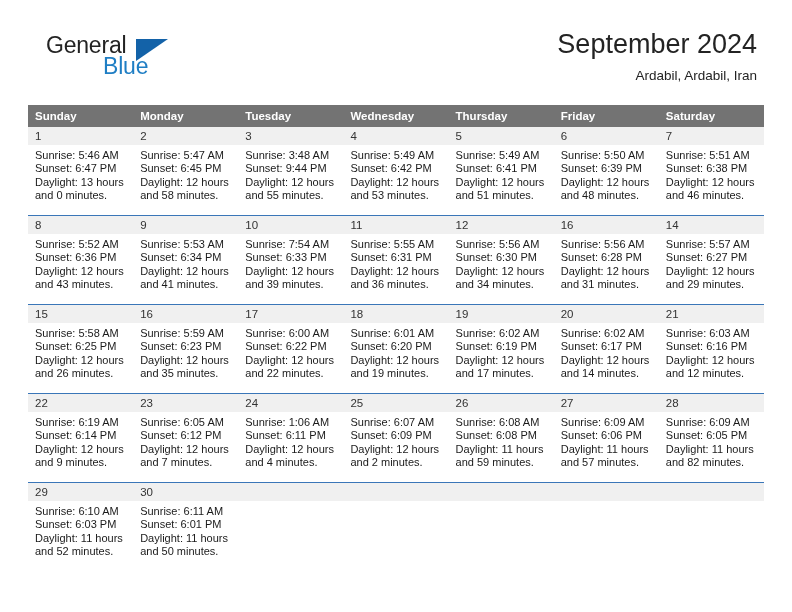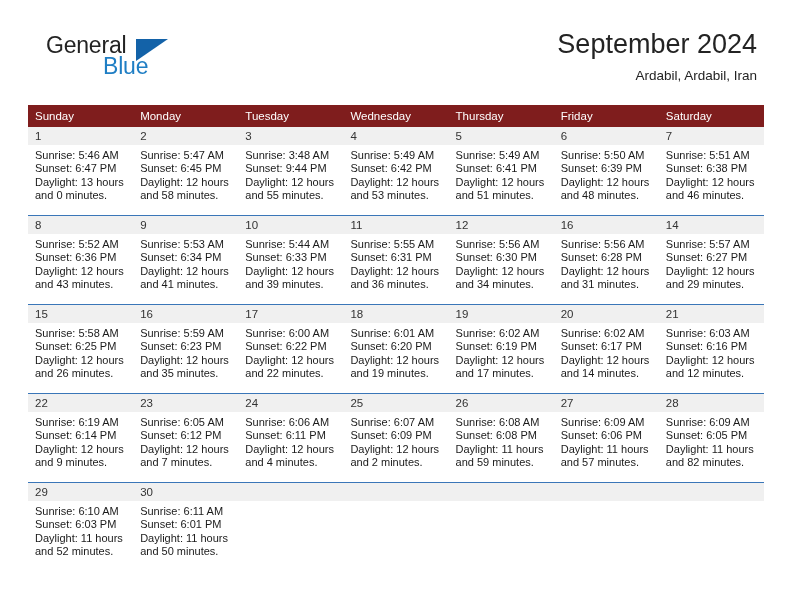--- a/index.html
+++ b/index.html
@@ -89,24 +89,24 @@
   
   .calendar {
     position: absolute;
     left: 28px;
     top: 105px;
     width: 736px;
     border-collapse: collapse;
     table-layout: fixed;
   }
   .calendar th {
-    background: #7f1d1d;
+    background: #737373;
     color: #ffffff;
     font-size: 11.5px;
-    font-weight: normal;
+    font-weight: bold;
     text-align: left;
     padding: 5px 0 5px 7px;
     height: 12px;
     border: none;
   }
   .week-row > td {
     vertical-align: top;
     padding: 0;
     border: none;
     border-top: 1px solid #3a76b8;
@@ -267,21 +267,21 @@
                 <div>Sunrise: 5:53 AM</div>
                 <div>Sunset: 6:34 PM</div>
                 <div class="daylight-line">Daylight: 12 hours and 41 minutes.</div>
               </div>
             </div>
           </td>
           <td>
             <div class="daycell">
               <div class="daynum-band">10</div>
               <div class="dayinfo">
-                <div>Sunrise: 5:44 AM</div>
+                <div>Sunrise: 7:54 AM</div>
                 <div>Sunset: 6:33 PM</div>
                 <div class="daylight-line">Daylight: 12 hours and 39 minutes.</div>
               </div>
             </div>
           </td>
           <td>
             <div class="daycell">
               <div class="daynum-band">11</div>
               <div class="dayinfo">
                 <div>Sunrise: 5:55 AM</div>
@@ -411,21 +411,21 @@
                 <div>Sunrise: 6:05 AM</div>
                 <div>Sunset: 6:12 PM</div>
                 <div class="daylight-line">Daylight: 12 hours and 7 minutes.</div>
               </div>
             </div>
           </td>
           <td>
             <div class="daycell">
               <div class="daynum-band">24</div>
               <div class="dayinfo">
-                <div>Sunrise: 6:06 AM</div>
+                <div>Sunrise: 1:06 AM</div>
                 <div>Sunset: 6:11 PM</div>
                 <div class="daylight-line">Daylight: 12 hours and 4 minutes.</div>
               </div>
             </div>
           </td>
           <td>
             <div class="daycell">
               <div class="daynum-band">25</div>
               <div class="dayinfo">
                 <div>Sunrise: 6:07 AM</div>

